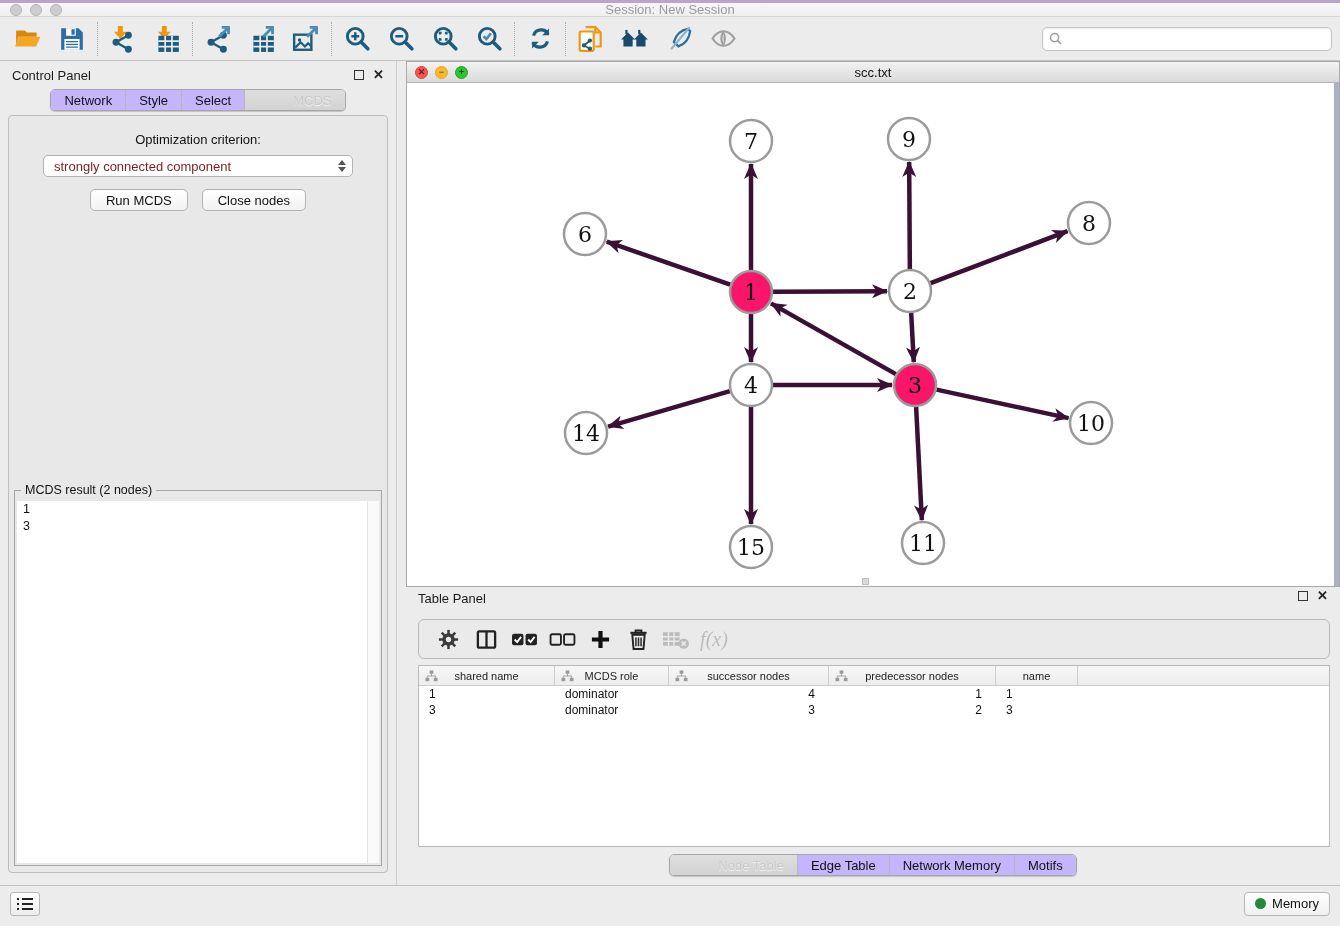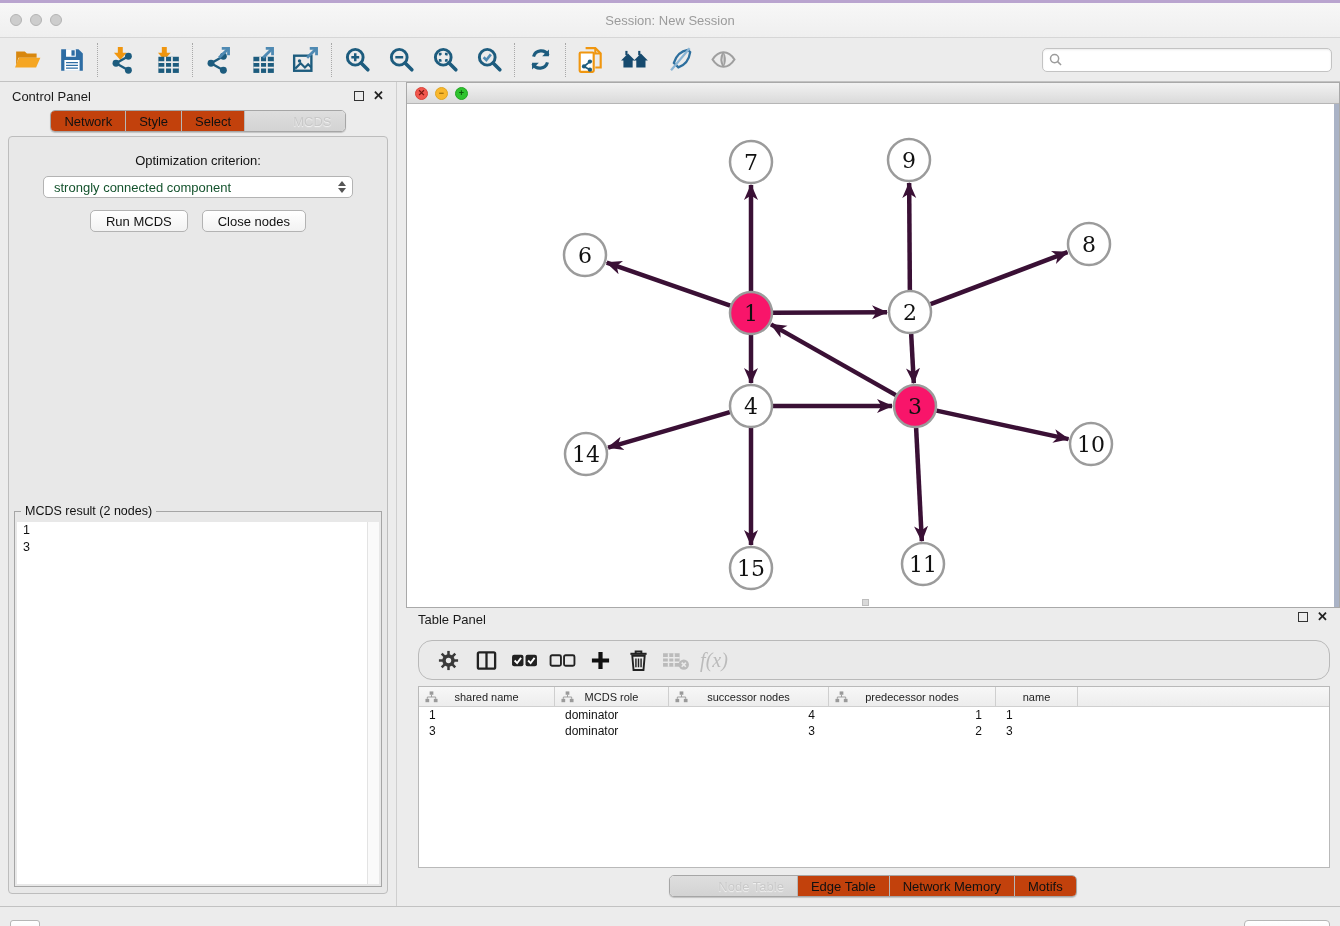--- a/index.html
+++ b/index.html
@@ -2,21 +2,21 @@
 <html><head>
 <meta charset="utf-8">
 <style>
   * { box-sizing: border-box; margin: 0; padding: 0; }
   html,body { width:1340px; height:926px; overflow:hidden; }
   body { font-family:"Liberation Sans", sans-serif; background:#ececec; }
   .app { position:relative; width:1340px; height:926px; }
 
   
   .desktop-strip { height:3px; background:#b9a4cf; }
-  .titlebar { height:35px; background:linear-gradient(#f7f7f7,#efefef); border-bottom:1px solid #d6d6d6;
+  .titlebar { height:14px; background:linear-gradient(#f7f7f7,#efefef); border-bottom:1px solid #d6d6d6;
               display:flex; align-items:center; position:relative; }
   .mac-lights { display:flex; gap:8px; margin-left:10px; }
   .light { width:12px; height:12px; border-radius:50%; background:#cdcdcd; border:1px solid #b4b4b4; }
   .titlebar .title { position:absolute; left:0; right:0; text-align:center; font-size:13px; color:#9b9b9b; }
 
   
   .toolbar { height:44px; background:#ececec; border-bottom:1px solid #c2c2c2; display:flex; align-items:center; padding-left:6px; }
   .tool { width:44px; height:36px; display:flex; align-items:center; justify-content:center; }
   .tool svg { display:block; }
   .sep { width:1px; height:34px; border-left:1px dotted #a9a9a9; margin:0 3px; }
@@ -30,30 +30,30 @@
   
   .control-panel { width:397px; background:#ececec; border-right:1px solid #cfcfcf; position:relative; }
   .cp-header { height:28px; display:flex; align-items:center; padding:0 12px; }
   .panel-title { font-size:13px; color:#1a1a1a; }
   .panel-icons { margin-left:auto; display:flex; align-items:center; gap:9px; }
   .float-ico { width:10px; height:10px; border:1.6px solid #333; display:inline-block; }
   .close-ico { font-size:13px; font-weight:bold; color:#222; line-height:10px; }
   .cp-tabs { height:24px; display:flex; justify-content:center; }
   .seg { display:inline-flex; border:1px solid #a6a6a6; border-radius:5px; overflow:hidden; background:#fff;
          box-shadow:0 1px 1px rgba(0,0,0,.18); height:22px; }
-  .seg .tab { padding:2px 13px; font-size:13px; color:#111; background:#c2410c; border-left:1px solid #b7b7b7;
+  .seg .tab { padding:2px 13px; font-size:13px; color:#111; background:#c4b5fd; border-left:1px solid #b7b7b7;
               display:flex; align-items:center; white-space:nowrap; }
   .seg .tab:first-child { border-left:none; }
   .seg .tab.active { background:linear-gradient(#dedede,#d3d3d3); color:#c9c9c9; text-shadow:0 1px 1px #f6f6f6;padding-left:48px; }
   .cp-body { position:absolute; left:8px; right:8px; top:54px; bottom:12px; background:#e8e8e8;
              border:1px solid #bdbdbd; border-radius:4px; }
   .opt-label { margin-top:16px; text-align:center; font-size:13px; color:#111; }
   .selectbox { margin:8px auto 0; width:310px; height:22px; background:#fff; border:1px solid #b3b3b3; border-radius:5px;
                display:flex; align-items:center; padding:0 6px 0 10px; }
-  .selectbox .val { flex:1; font-size:13px; color:#14532d; }
+  .selectbox .val { flex:1; font-size:13px; color:#7f1d1d; }
   .stepper { display:flex; flex-direction:column; gap:2px; align-items:center; }
   .tri-up { width:0; height:0; border-left:4px solid transparent; border-right:4px solid transparent; border-bottom:5px solid #555; }
   .tri-down { width:0; height:0; border-left:4px solid transparent; border-right:4px solid transparent; border-top:5px solid #555; }
   .btn-row { margin-top:12px; display:flex; justify-content:center; gap:14px; }
   .btn { height:22px; padding:0 15px; background:linear-gradient(#ffffff,#f2f2f2); border:1px solid #b3b3b3;
          border-radius:5px; font-size:13px; color:#111; display:flex; align-items:center; }
   .groupbox { position:absolute; left:5px; right:5px; top:374px; bottom:6px; border:1px solid #a5a5a5; }
   .legend { position:absolute; top:-8px; left:6px; background:#e8e8e8; padding:0 4px; font-size:12.5px; color:#111; }
   .result-list { position:absolute; left:2px; right:2px; top:10px; bottom:2px; background:#fff; overflow:hidden; }
   .scroll-track { position:absolute; right:0; top:0; bottom:0; width:12px; background:#fafafa; border-left:1px solid #e3e3e3; }
@@ -76,38 +76,38 @@
   .canvas { flex:1; position:relative; background:#fff; }
   .canvas svg { position:absolute; inset:0; }
   .net-strip { position:absolute; right:0; top:0; bottom:0; width:5px; background:#aab3c6; }
   .resize-dot { position:absolute; bottom:1px; left:455px; width:7px; height:7px; background:#d9d9d9; border:1px solid #bdbdbd; }
 
   .hsplit { height:4px; background:#ececec; }
 
   
   .table-panel { flex:1; background:#ececec; display:flex; flex-direction:column; }
   .tp-header { height:24px; display:flex; align-items:flex-start; padding:0 12px; }
-  .tp-toolbar { margin:4px 10px 0 12px; height:40px; border:1px solid #b9b9b9; background:#eaeaea; border-radius:14px;
+  .tp-toolbar { margin:4px 10px 0 12px; height:40px; border:1px solid #b9b9b9; background:#eaeaea; border-radius:6px;
                 display:flex; align-items:center; padding:0 10px; }
   .tp-toolbar .tool { width:38px; height:32px; }
   .fx { font-family:"Liberation Serif", serif; font-style:italic; font-size:20px; color:#b9b9b9; }
   .tablebox { margin:6px 10px 0 12px; height:182px; border:1px solid #b9b9b9; background:#fff; overflow:hidden; }
   .thead { height:20px; display:flex; background:linear-gradient(#f7f7f7,#ededed); border-bottom:1px solid #cfcfcf; }
   .th { position:relative; border-right:1px solid #cfcfcf; display:flex; align-items:center; justify-content:center;
         font-size:11px; color:#222; }
   .th .tree { position:absolute; left:6px; top:4px; }
   .th-fill { flex:1; }
   .trow { height:16px; display:flex; }
   .td { font-size:12px; color:#111; line-height:16px; white-space:nowrap; overflow:hidden; }
   .td.left { padding-left:10px; text-align:left; }
   .td.right { padding-right:14px; text-align:right; }
   .tp-tabs { height:34px; display:flex; justify-content:center; align-items:flex-start; padding-top:7px; }
 
   
-  .statusbar { height:36px; background:#ececec; border-top:1px solid #c2c2c2; display:flex; align-items:flex-start; padding:13px 10px; }
+  .statusbar { height:36px; background:#ececec; border-top:1px solid #c2c2c2; display:flex; align-items:center; padding:0 10px; }
   .sb-btn { width:30px; height:24px; border:1px solid #b6b6b6; border-radius:3px; background:linear-gradient(#fff,#ececec);
             display:flex; align-items:center; justify-content:center; }
   .memory-btn { margin-left:auto; height:24px; border:1px solid #b6b6b6; border-radius:4px; background:linear-gradient(#fff,#f0f0f0);
                 display:flex; align-items:center; gap:6px; padding:0 10px; }
   .mem-dot { width:11px; height:11px; border-radius:50%; background:#1f8b3b; }
   .memory-btn span.lbl { font-size:13px; color:#111; }
   .tool.disabled { opacity:.95; }
 </style>
 </head>
 <body>
@@ -332,20 +332,21 @@
     <div class="gap"></div>
 
     <div class="right">
       <div class="network-window">
         <div class="net-titlebar">
           <div class="net-lights">
             <span class="nlight red">✕</span>
             <span class="nlight yellow">−</span>
             <span class="nlight green">+</span>
           </div>
+          <span class="title">scc.txt</span>
         </div>
         <div class="canvas">
           <svg id="graph" width="927" height="502" viewBox="0 0 927 502">
               <defs>
                 <marker id="arrow" markerUnits="userSpaceOnUse" markerWidth="20" markerHeight="16" refX="15" refY="8" orient="auto">
                   <path d="M0 1 L16 8 L0 15 L4.5 8 Z" fill="#3a1035"></path>
                 </marker>
               </defs>
               <line x1="344" y1="187" x2="344" y2="81" stroke="#3a1035" stroke-width="4.5" marker-end="url(#arrow)"></line>
               <line x1="323.23121807335133" y1="201.7434376400866" x2="199.71281746876906" y2="158.5864061035458" stroke="#3a1035" stroke-width="4.5" marker-end="url(#arrow)"></line>

